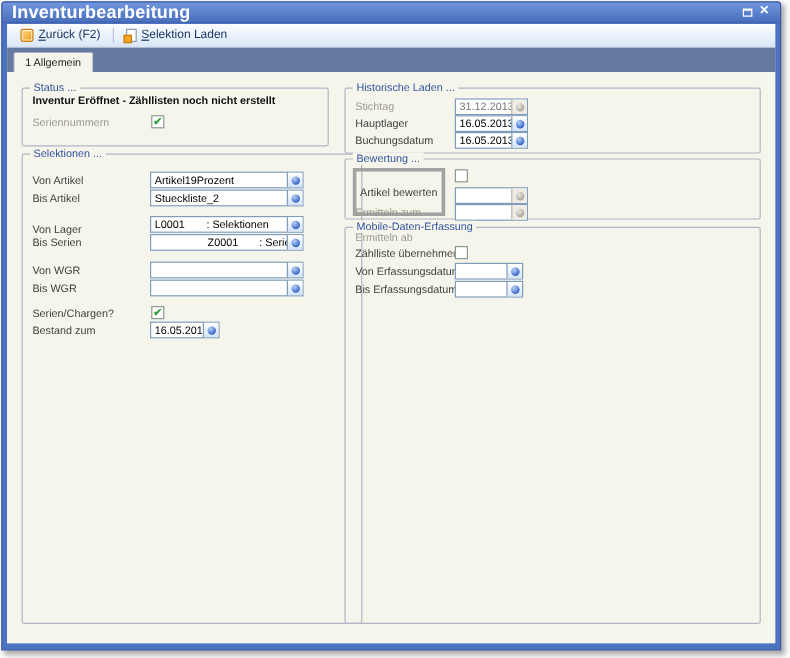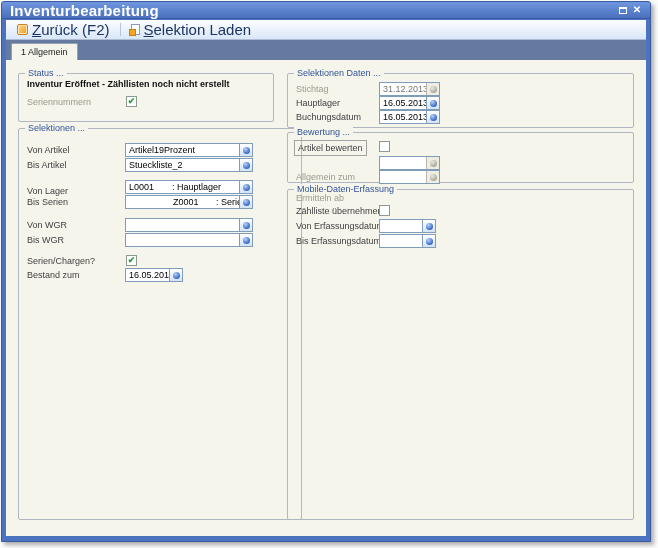--- a/index.html
+++ b/index.html
@@ -17,21 +17,21 @@
   .winbtn { display:flex; align-items:center; justify-content:center;
             width:14px; height:13px; color:#fff; cursor:default; }
   .restore-box { width:8px; height:7px; border:1px solid #fff; border-top:2px solid #fff; }
   .close-glyph { font-size:10px; font-weight:bold; line-height:10px; }
 
   .inner { position:absolute; left:4px; right:4px; top:18px; bottom:5px; background:#f6f5ec; }
 
   .toolbar { position:absolute; left:0; right:0; top:0; height:20px;
              background:linear-gradient(#fcfdff,#d9e7f8);
              border-bottom:1px solid #aebcd4; display:flex; align-items:center; padding-left:6px; }
-  .tbtn { display:flex; align-items:center; gap:4px; padding:1px 5px; font-size:15px; color:#1c3565; cursor:default; }
+  .tbtn { display:flex; align-items:center; gap:4px; padding:1px 5px; font-size:10px; color:#1c3565; cursor:default; }
   .mn { text-decoration:underline; }
   .back-icon { width:11px; height:11px; border:1px solid #cf8010; border-radius:2px;
                background:linear-gradient(135deg,#ffd78d,#f09a18);
                box-shadow:inset 0 0 0 1px #ffe9bd; }
   .page-icon { width:9px; height:11px; background:#fff; border:1px solid #8a9bb2; position:relative; }
   .page-icon::after { content:""; position:absolute; left:-3px; bottom:-2px; width:5px; height:5px;
                       background:#f5a623; border:1px solid #c87f10; }
   .tsep { width:1px; height:13px; background:#b6c3d9; margin:0 5px; }
 
   .tabstrip { position:absolute; left:0; right:0; top:20px; height:20px; background:#66799e;text-align:center; }
@@ -58,21 +58,21 @@
   .ball { width:7px; height:7px; border-radius:50%;
           background:radial-gradient(circle at 35% 30%, #b9d2f5, #3565c8 72%); }
   .field.dis .val { color:#767670; }
   .field.dis .lkp { background:#efede3; border-left-color:#b8b8ac; }
   .field.dis .ball { background:radial-gradient(circle at 35% 30%, #e9e9e1, #a9a99d 72%); }
 
   .cb { position:absolute; width:11px; height:11px; background:#fff; border:1px solid #8a9a8e;
         display:flex; align-items:center; justify-content:center; cursor:default; }
   .chk { font-size:9px; line-height:9px; font-weight:bold; color:#2f9e3f; }
 
-  .focus-label { position:absolute; border:1px solid #a3a3a3; padding:2px 3px;
+  .focus-label { position:absolute; border:3px solid #a3a3a3; padding:12px 3px;
                  font-size:9px; line-height:10px; color:#3f3f3f; white-space:nowrap; }
 </style>
 </head>
 <body>
 
 <div class="window">
 
   <div class="titlebar">
     <span class="title">Inventurbearbeitung</span>
     <span class="winbtn">
@@ -126,21 +126,21 @@
         <span class="lbl" style="left:8px; top:29px;">Bis Artikel</span>
         <div class="field" style="left:106px; top:29px; width:128px;">
           <span class="val">Stueckliste_2</span>
           <span class="lkp">
               <span class="ball"></span>
             </span>
         </div>
 
         <span class="lbl" style="left:8px; top:55px;">Von Lager</span>
         <div class="field" style="left:106px; top:51px; width:128px;">
-          <span class="val"><span>L0001</span><span class="desc">: Hauptlager</span></span>
+          <span class="val"><span>L0001</span><span class="desc">: Selektionen</span></span>
           <span class="lkp">
               <span class="ball"></span>
             </span>
         </div>
 
         <span class="lbl" style="left:8px; top:66px;">Bis Serien</span>
         <div class="field" style="left:106px; top:66px; width:128px;padding-left:44px;">
           <span class="val"><span>Z0001</span><span class="desc">: Seriennummern</span></span>
           <span class="lkp">
               <span class="ball"></span>
@@ -171,21 +171,21 @@
         <span class="lbl" style="left:8px; top:139px;">Bestand zum</span>
         <div class="field" style="left:106px; top:139px; width:58px;">
           <span class="val">16.05.2013 /Do</span>
           <span class="lkp">
               <span class="ball"></span>
             </span>
         </div>
       </div>
 
       <div class="group" style="left:281px; top:13px; width:347px; height:55px;">
-        <span class="gtitle">Selektionen Daten ...</span>
+        <span class="gtitle">Historische Laden ...</span>
 
         <span class="lbl dis" style="left:8px; top:8px;">Stichtag</span>
         <div class="field dis" style="left:91px; top:8px; width:61px;">
           <span class="val">31.12.2013 /Di</span>
           <span class="lkp">
               <span class="ball"></span>
             </span>
         </div>
 
         <span class="lbl" style="left:8px; top:22px;">Hauptlager</span>
@@ -212,21 +212,21 @@
         <span class="cb" style="left:91px; top:8px;"></span>
 
         <span class="lbl dis" style="left:8px; top:23px;margin-top:35px;">Ermitteln ab</span>
         <div class="field dis" style="left:91px; top:23px; width:61px;">
           <span class="val"></span>
           <span class="lkp">
               <span class="ball"></span>
             </span>
         </div>
 
-        <span class="lbl dis" style="left:8px; top:37px;">Allgemein zum</span>
+        <span class="lbl dis" style="left:8px; top:37px;">Ermitteln zum</span>
         <div class="field dis" style="left:91px; top:37px; width:61px;">
           <span class="val"></span>
           <span class="lkp">
               <span class="ball"></span>
             </span>
         </div>
       </div>
 
       <div class="group" style="left:281px; top:129px; width:347px; bottom:16px;">
         <span class="gtitle">Mobile-Daten-Erfassung</span>

